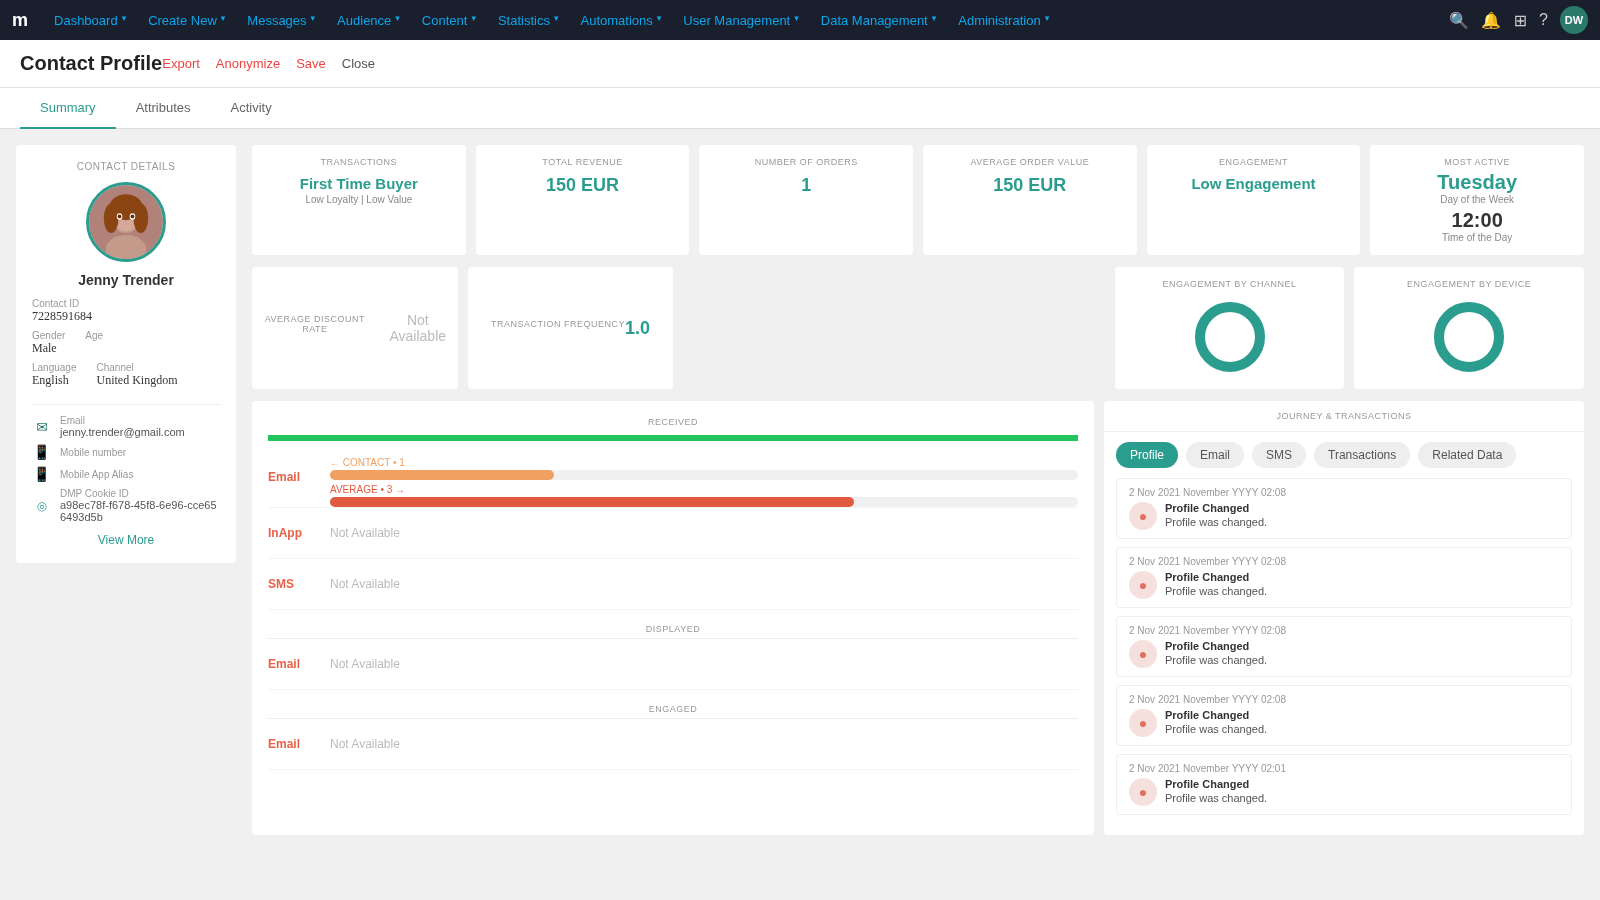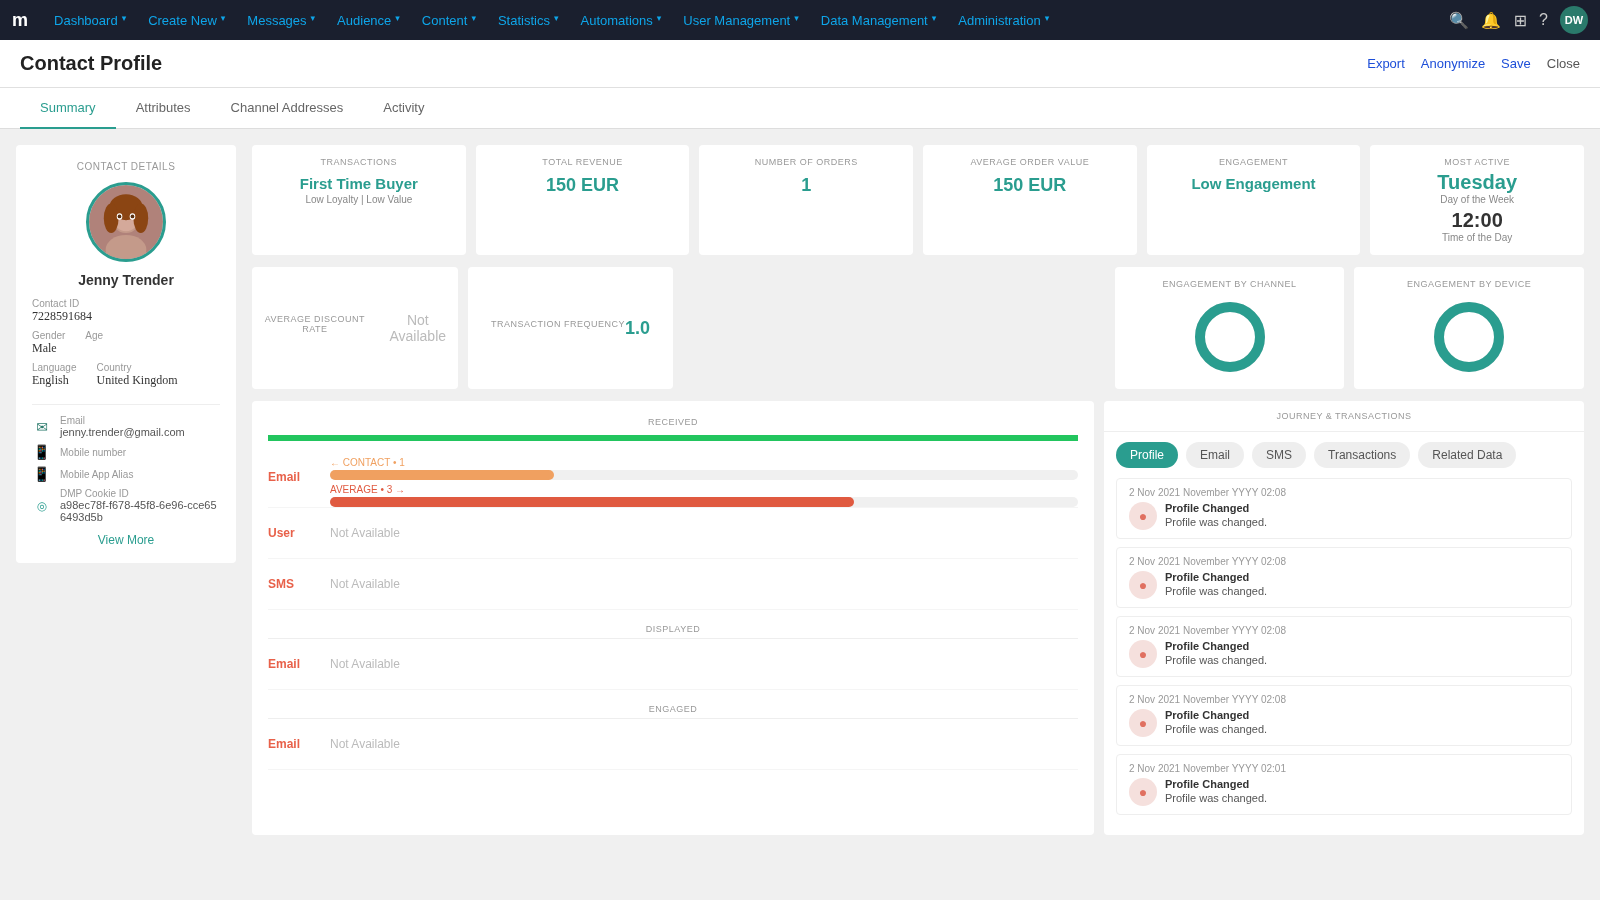--- a/index.html
+++ b/index.html
@@ -59,27 +59,27 @@
       font-size: 11px;
       font-weight: bold;
     }
 
     
     .page-header {
       background: #fff;
       padding: 12px 20px;
       display: flex;
       align-items: center;
-      justify-content: space-between;
+      justify-content: flex-start;
       border-bottom: 1px solid #e0e0e0;
     }
     .page-title { font-size: 20px; font-weight: 600; color: #222; }
     .page-actions { display: flex; gap: 16px; align-items: center; }
     .page-actions a {
-      color: #1d4ed8;
+      color: #ef4444;
       cursor: pointer;
       font-size: 13px;
       text-decoration: none;
     }
     .page-actions .close-btn {
       color: #555;
       cursor: pointer;
       font-size: 13px;
     }
 
@@ -408,21 +408,20 @@
     <a>Export</a>
     <a>Anonymize</a>
     <a>Save</a>
     <span class="close-btn">Close</span>
   </div>
 </div>
 
 <div class="tabs-bar">
   <div class="tab active">Summary</div>
   <div class="tab">Attributes</div>
-  <div class="tab">Channel Addresses</div>
   <div class="tab">Activity</div>
 </div>
 
 <div class="main-content">
 
   <div class="contact-sidebar">
     <div class="contact-label">CONTACT DETAILS</div>
     <div class="contact-avatar-wrap">
       <div class="contact-avatar">
 
@@ -460,21 +459,21 @@
         <div class="contact-field-value"></div>
       </div>
     </div>
 
     <div class="contact-field-row">
       <div class="contact-field">
         <div class="contact-field-label">Language</div>
         <div class="contact-field-value">English</div>
       </div>
       <div class="contact-field">
-        <div class="contact-field-label">Country</div>
+        <div class="contact-field-label">Channel</div>
         <div class="contact-field-value">United Kingdom</div>
       </div>
     </div>
 
     <hr class="contact-divider">
 
     <div class="contact-info-row">
       <span class="contact-info-icon contact-email-icon">✉</span>
       <div>
         <div class="contact-field-label">Email</div>
@@ -590,21 +589,21 @@
             <div style="margin-top:4px;">
               <div class="bar-label" style="color:#e05a40;">AVERAGE • 3 →</div>
               <div class="bar-track">
                 <div class="bar-fill average" style="width: 70%;"></div>
               </div>
             </div>
           </div>
         </div>
 
         <div class="channel-row">
-          <div class="channel-name">User</div>
+          <div class="channel-name">InApp</div>
           <div class="channel-na">Not Available</div>
         </div>
 
         <div class="channel-row">
           <div class="channel-name">SMS</div>
           <div class="channel-na">Not Available</div>
         </div>
 
         <div class="subsection-header">DISPLAYED</div>
         <div class="channel-row">

